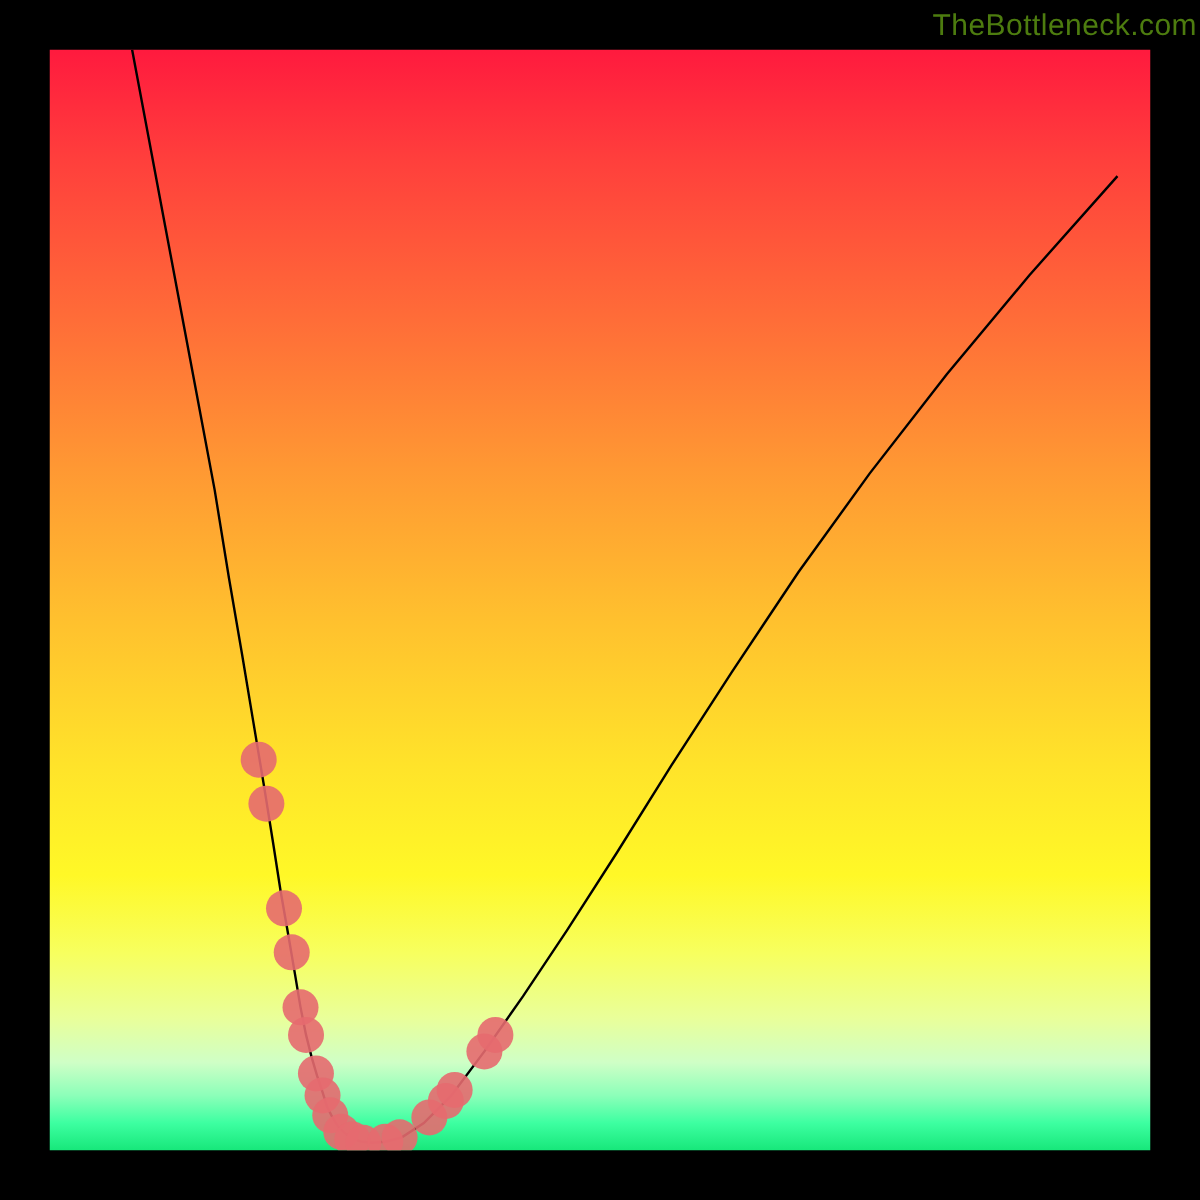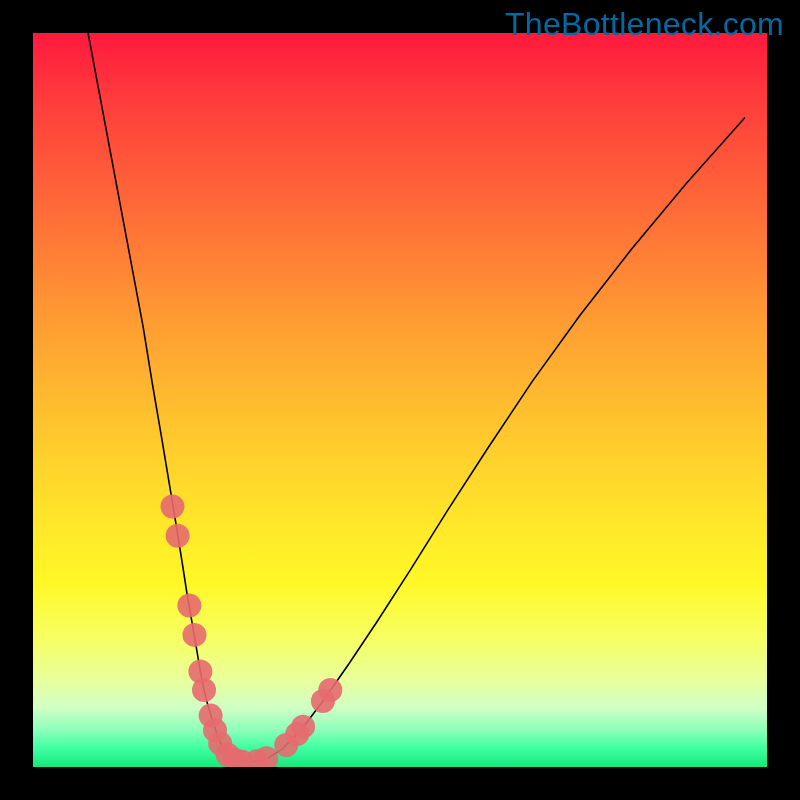--- a/index.html
+++ b/index.html
@@ -49,23 +49,23 @@
   }
   svg.curve {
     position: absolute;
     inset: 0;
     width: 734px;
     height: 734px;
   }
   .watermark {
     position: absolute;
     top: 6px;
-    right: 16px;
-    color: #0369a1;
-    font-size: 32px;
+    right: 2px;
+    color: #4d7c0f;
+    font-size: 20px;
     font-weight: 500;
     letter-spacing: 0.3px;
     user-select: none;
   }
 </style>
 </head>
 <body>
 
 <div class="frame">
   <div class="plot">

